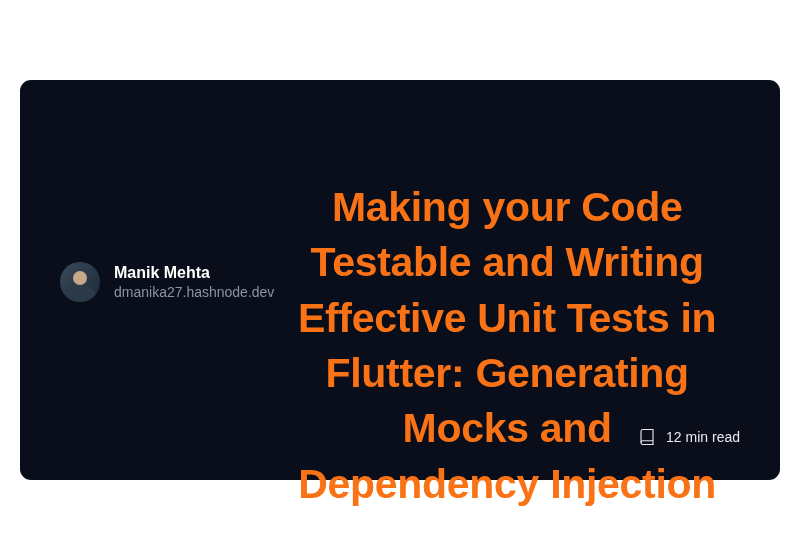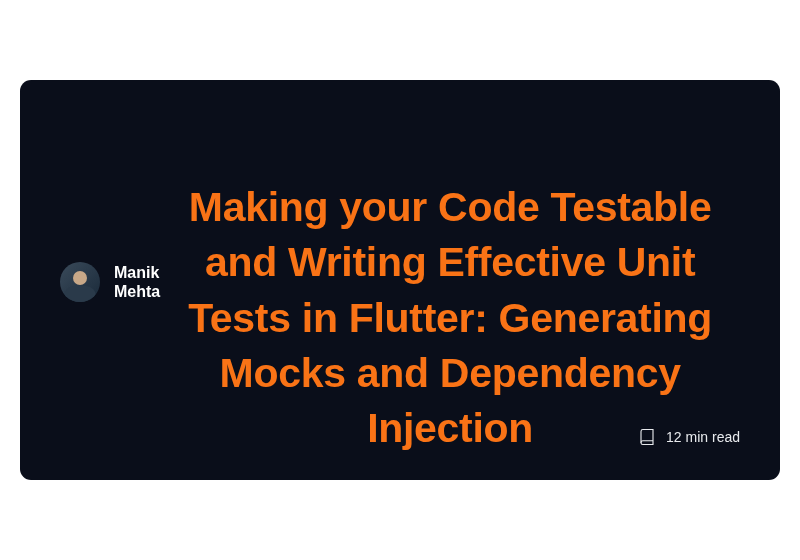--- a/index.html
+++ b/index.html
@@ -120,20 +120,21 @@
     }
   </style>
 </head>
 <body>
 
 <div class="card">
   <div class="author-row">
     <div class="avatar"></div>
     <div class="author-info">
       <div class="author-name">Manik Mehta</div>
+      <div class="author-domain">dmanika27.hashnode.dev</div>
     </div>
   </div>
 
   <h1 class="title">Making your Code Testable and Writing Effective Unit Tests in Flutter: Generating Mocks and Dependency Injection</h1>
 
   <div class="read-time">
     <svg class="book-icon" viewBox="0 0 24 24">
       <path d="M4 19.5A2.5 2.5 0 0 1 6.5 17H20"></path>
       <path d="M6.5 2H20v20H6.5A2.5 2.5 0 0 1 4 19.5v-15A2.5 2.5 0 0 1 6.5 2z"></path>
     </svg>

